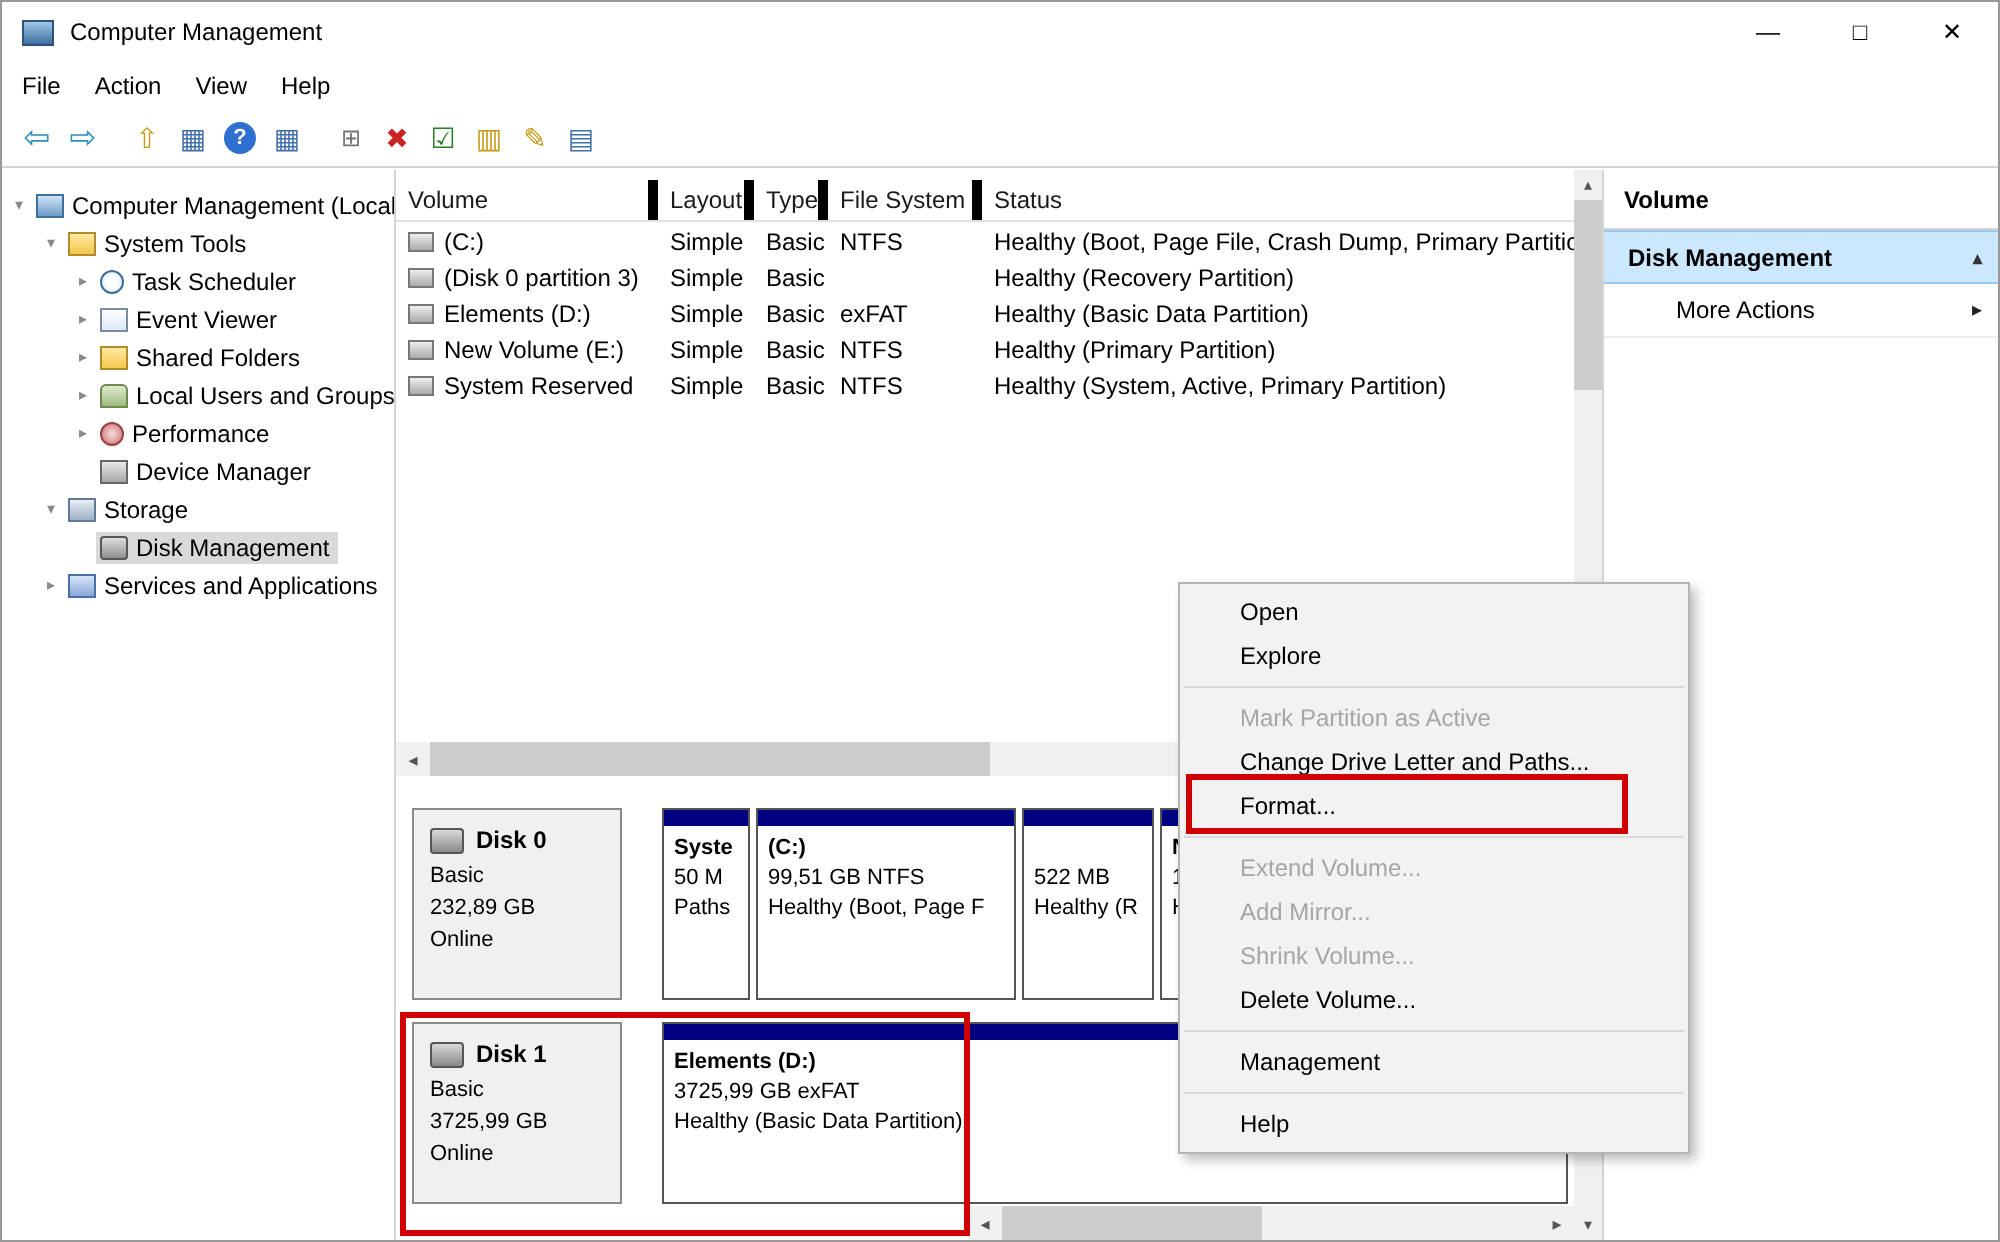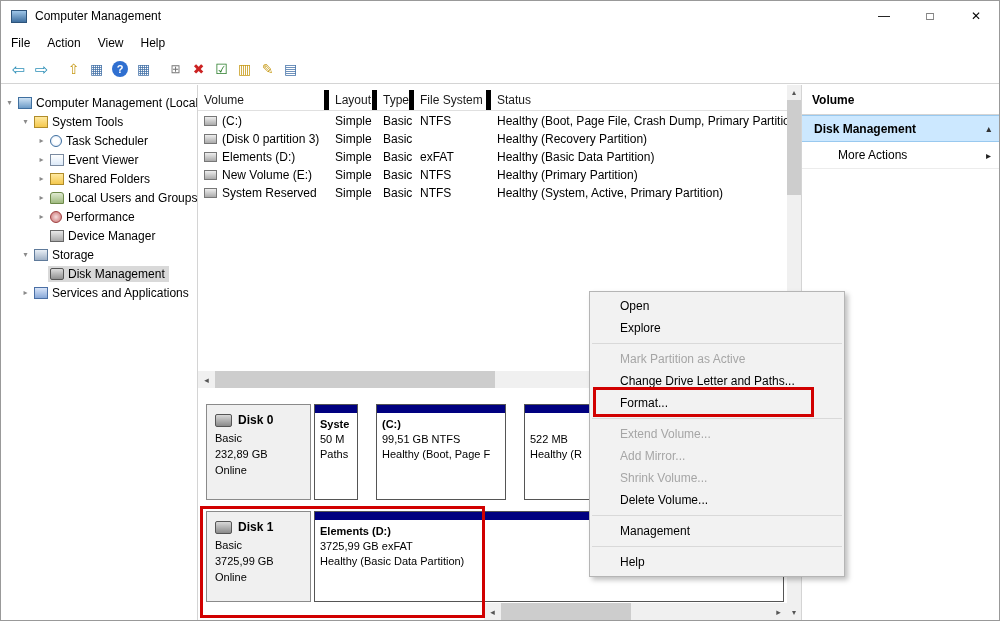--- a/index.html
+++ b/index.html
@@ -72,21 +72,21 @@
   .sbv-up { top: 0; } .sbv-down { bottom: 0; }
   .sb-thumb-v { position: absolute; left: 0; top: 15px; width: 14px; height: 95px; background: #cdcdcd; }
   
   .disk-row { position: absolute; left: 8px; width: 578px; display: flex; }
   #disk0-row { top: 319px; height: 96px; }
   #disk1-row { top: 426px; height: 91px; }
   .disk-label { width: 105px; flex: none; background: #f0f0f0; border: 1px solid #8a8a8a; padding: 8px 8px 0 8px; }
   .disk-name-row { display: flex; align-items: center; gap: 6px; font-weight: bold; margin-bottom: 3px; }
   .disk-icon { width: 17px; height: 13px; background: linear-gradient(#d8d8d8,#8a8a8a); border: 1px solid #555; border-radius: 2px; flex: none; }
   .disk-sub { font-size: 11px; line-height: 16px; }
-  .partitions { display: flex; margin-left: 3px; flex: 1; gap: 18px; }
+  .partitions { display: flex; margin-left: 20px; flex: 1; gap: 3px; }
   .part { border: 1px solid #555; background: #fff; display: flex; flex-direction: column; overflow: hidden; }
   .part-bar { height: 8px; background: var(--navy, #000080); flex: none; }
   .part-body { padding: 4px 5px 0 5px; font-size: 11px; line-height: 15px; overflow: hidden; white-space: nowrap; }
   .pl1 { font-weight: bold; min-height: 15px; }
   
   .actions { position: absolute; top: 84px; left: 800px; width: 200px; bottom: 0; border-left: 1px solid #d4d4d4; background: #fff; }
   .actions-title { font-weight: bold; padding: 8px 0 7px 10px; }
   .actions-sep { border-top: 1px solid #d4d4d4; }
   .action-primary { height: 27px; background: var(--selection, #cce8ff); border-top: 1px solid var(--selection-border, #99c9ef); border-bottom: 1px solid var(--selection-border, #99c9ef); display: flex; align-items: center; padding: 0 10px 0 12px; font-weight: bold; }
   .action-chevron { margin-left: auto; font-size: 9px; color: #333; }

